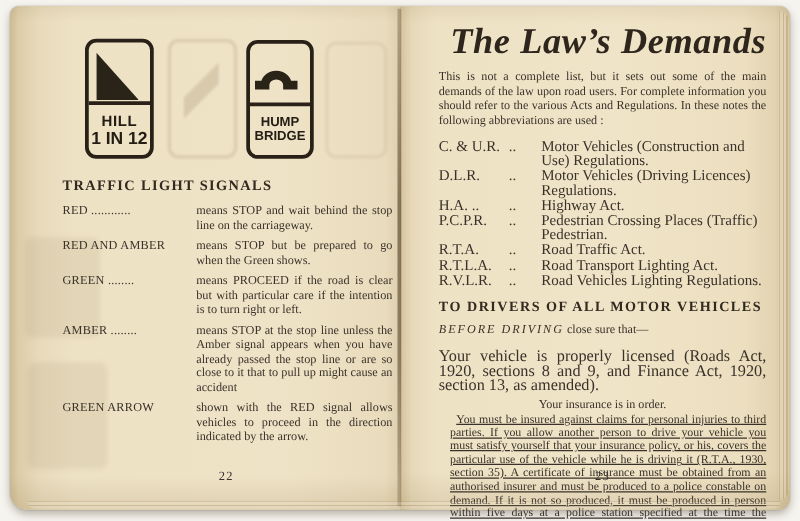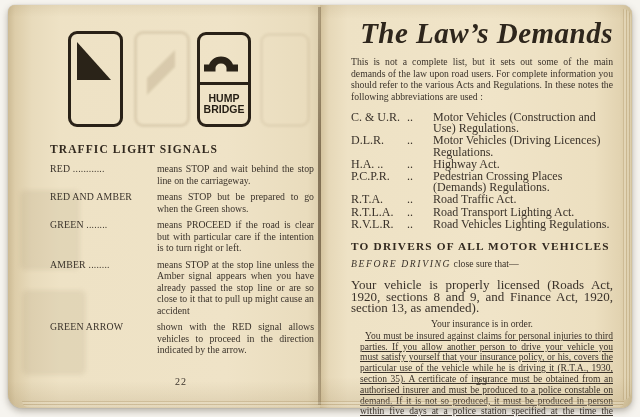--- a/index.html
+++ b/index.html
@@ -111,20 +111,24 @@
       <div class="zig"></div>
     </div>
     <div class="ghost" style="left:252px;top:28px;width:44px;height:88px;opacity:.6;"></div>
     <div class="ghost-blob" style="left:12px;top:185px;width:60px;height:80px;"></div>
     <div class="ghost-blob" style="left:14px;top:285px;width:64px;height:85px;"></div>
 
     <div class="sign sign-hill">
       <div class="symbol">
         <div class="tri"></div>
       </div>
+      <div class="label">
+        <span class="l1">HILL</span>
+        <span class="l2">1 IN 12</span>
+      </div>
     </div>
 
     <div class="sign sign-hump">
       <div class="symbol">
         <svg class="hump-svg" width="36" height="26" viewBox="0 0 36 26">
           <path d="M1 21 L9 21 A 9 8 0 0 1 27 21 L35 21" fill="none" stroke="#2a2318" stroke-width="7"></path>
         </svg>
       </div>
       <div class="label">
         <span class="l1">HUMP</span>
@@ -179,21 +183,21 @@
           <span class="ab-meaning">Motor Vehicles (Driving Licences) Regulations.</span>
         </div>
         <div class="ab-row">
           <span class="ab-abbr">H.A. ..</span>
           <span class="ab-sep">..</span>
           <span class="ab-meaning">Highway Act.</span>
         </div>
         <div class="ab-row">
           <span class="ab-abbr">P.C.P.R.</span>
           <span class="ab-sep">..</span>
-          <span class="ab-meaning">Pedestrian Crossing Places (Demands) Regulations.</span>
+          <span class="ab-meaning">Pedestrian Crossing Places (Traffic) Pedestrian.</span>
         </div>
         <div class="ab-row">
           <span class="ab-abbr">R.T.A.</span>
           <span class="ab-sep">..</span>
           <span class="ab-meaning">Road Traffic Act.</span>
         </div>
         <div class="ab-row">
           <span class="ab-abbr">R.T.L.A.</span>
           <span class="ab-sep">..</span>
           <span class="ab-meaning">Road Transport Lighting Act.</span>

